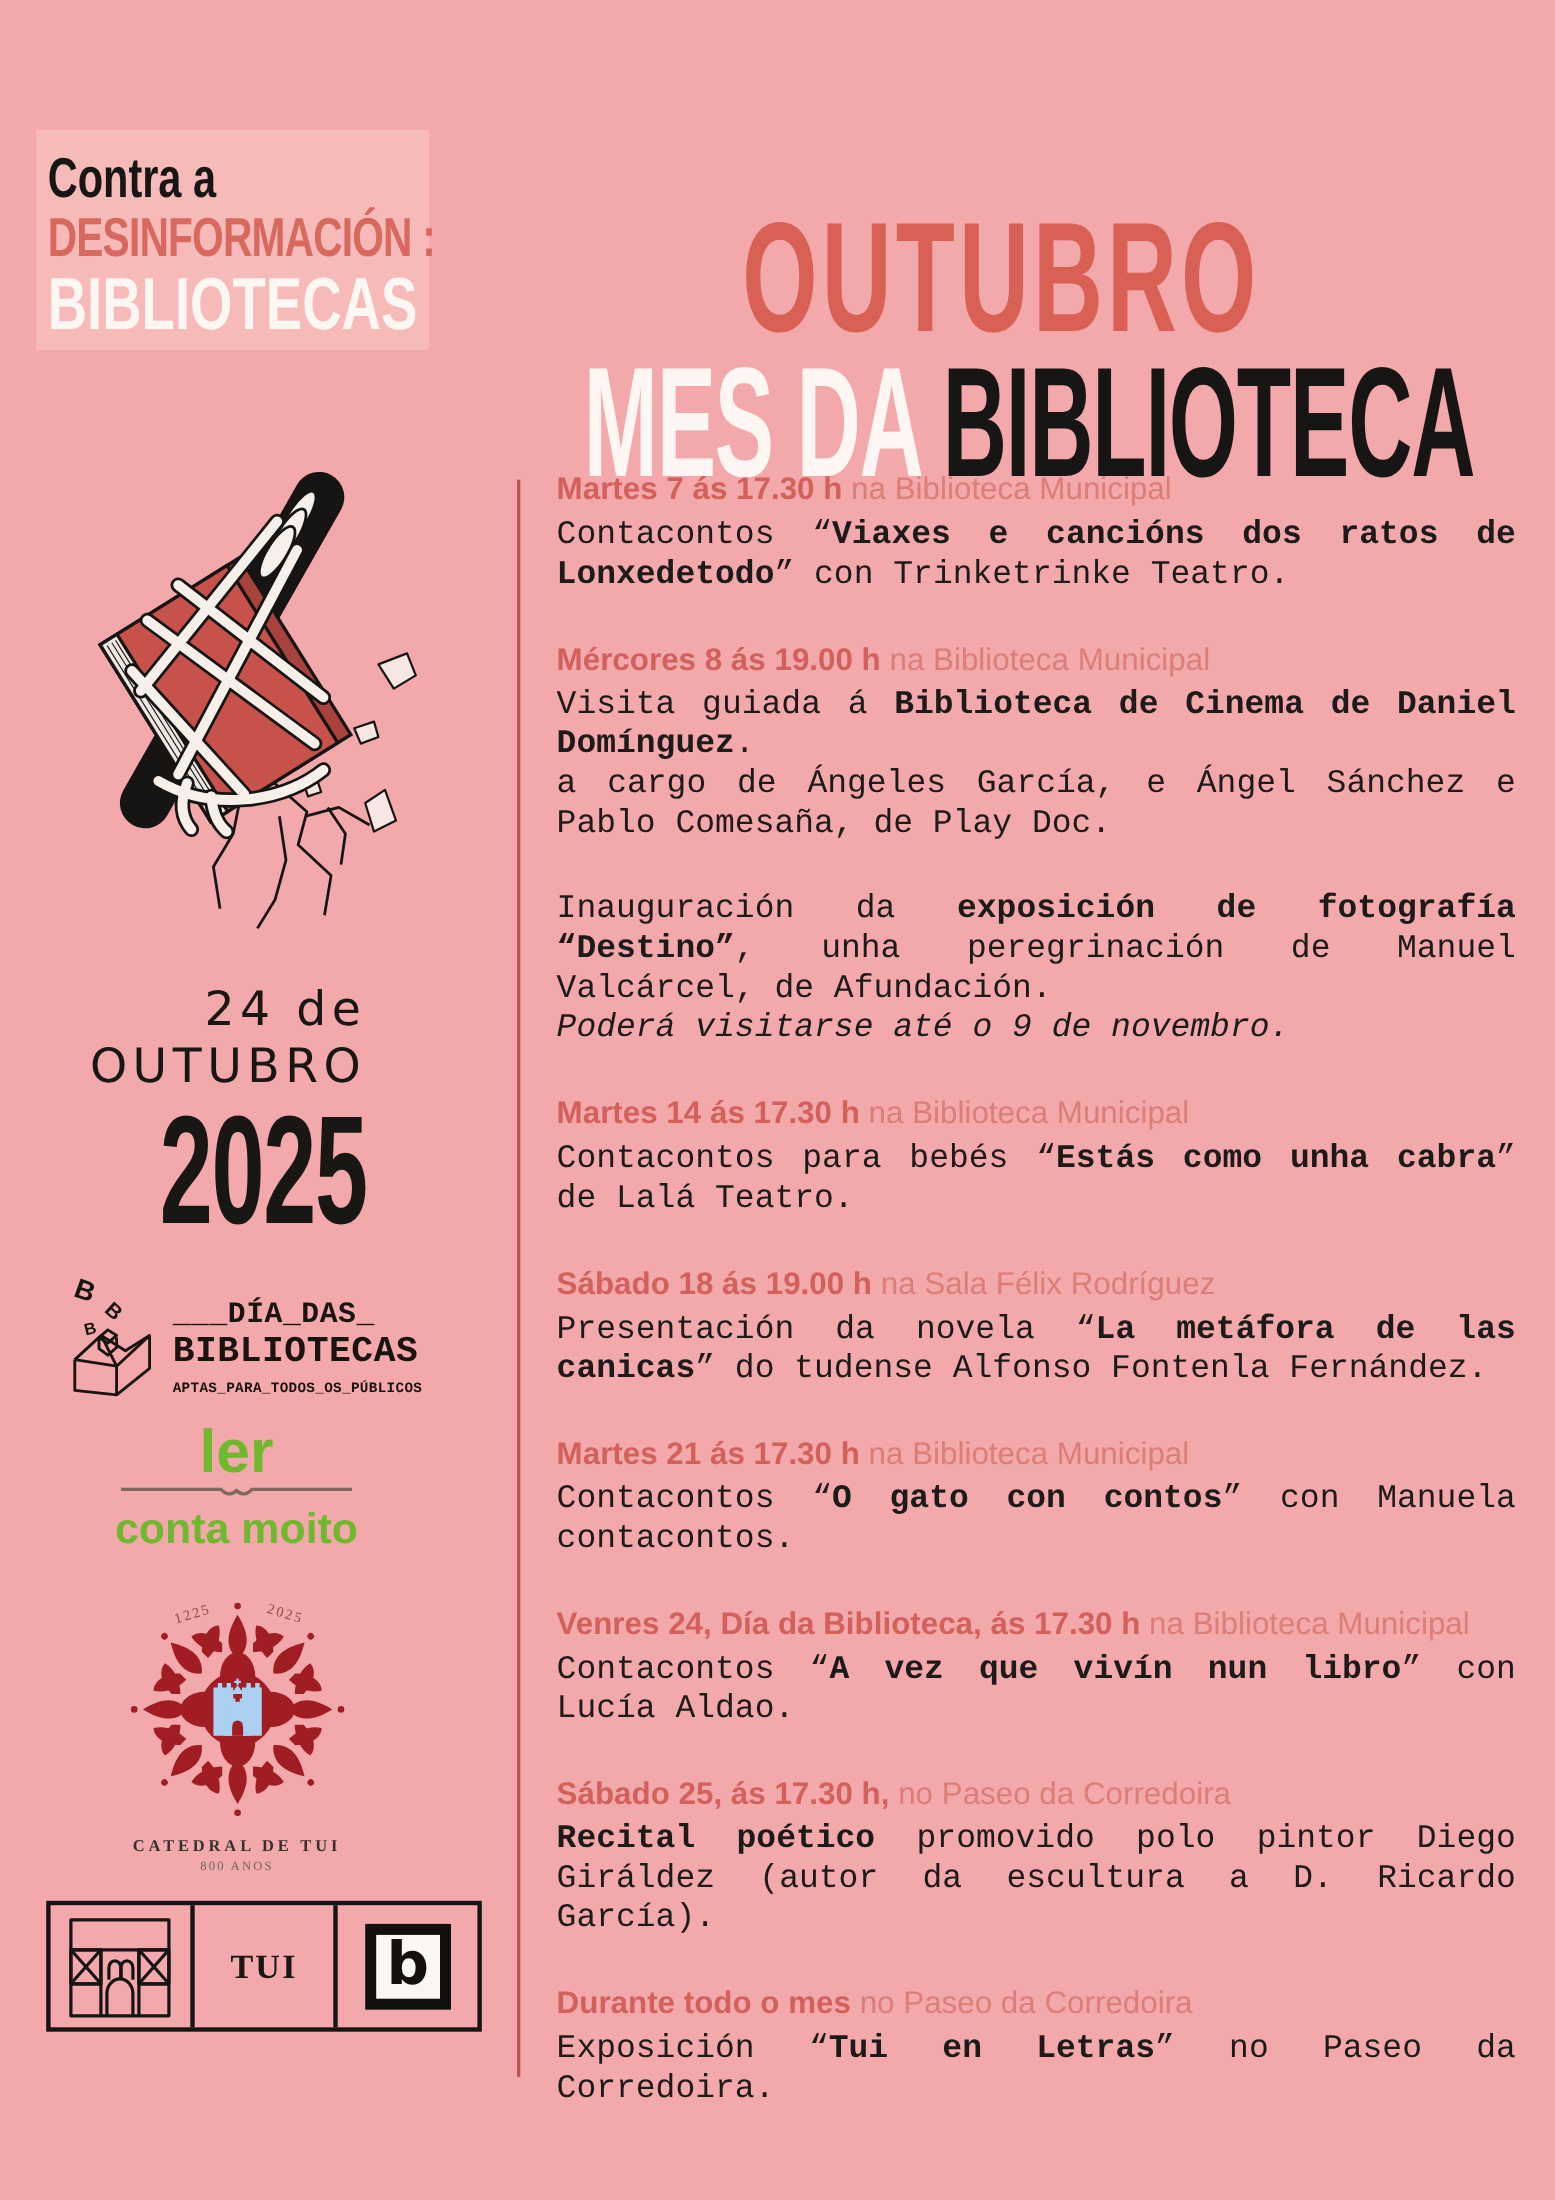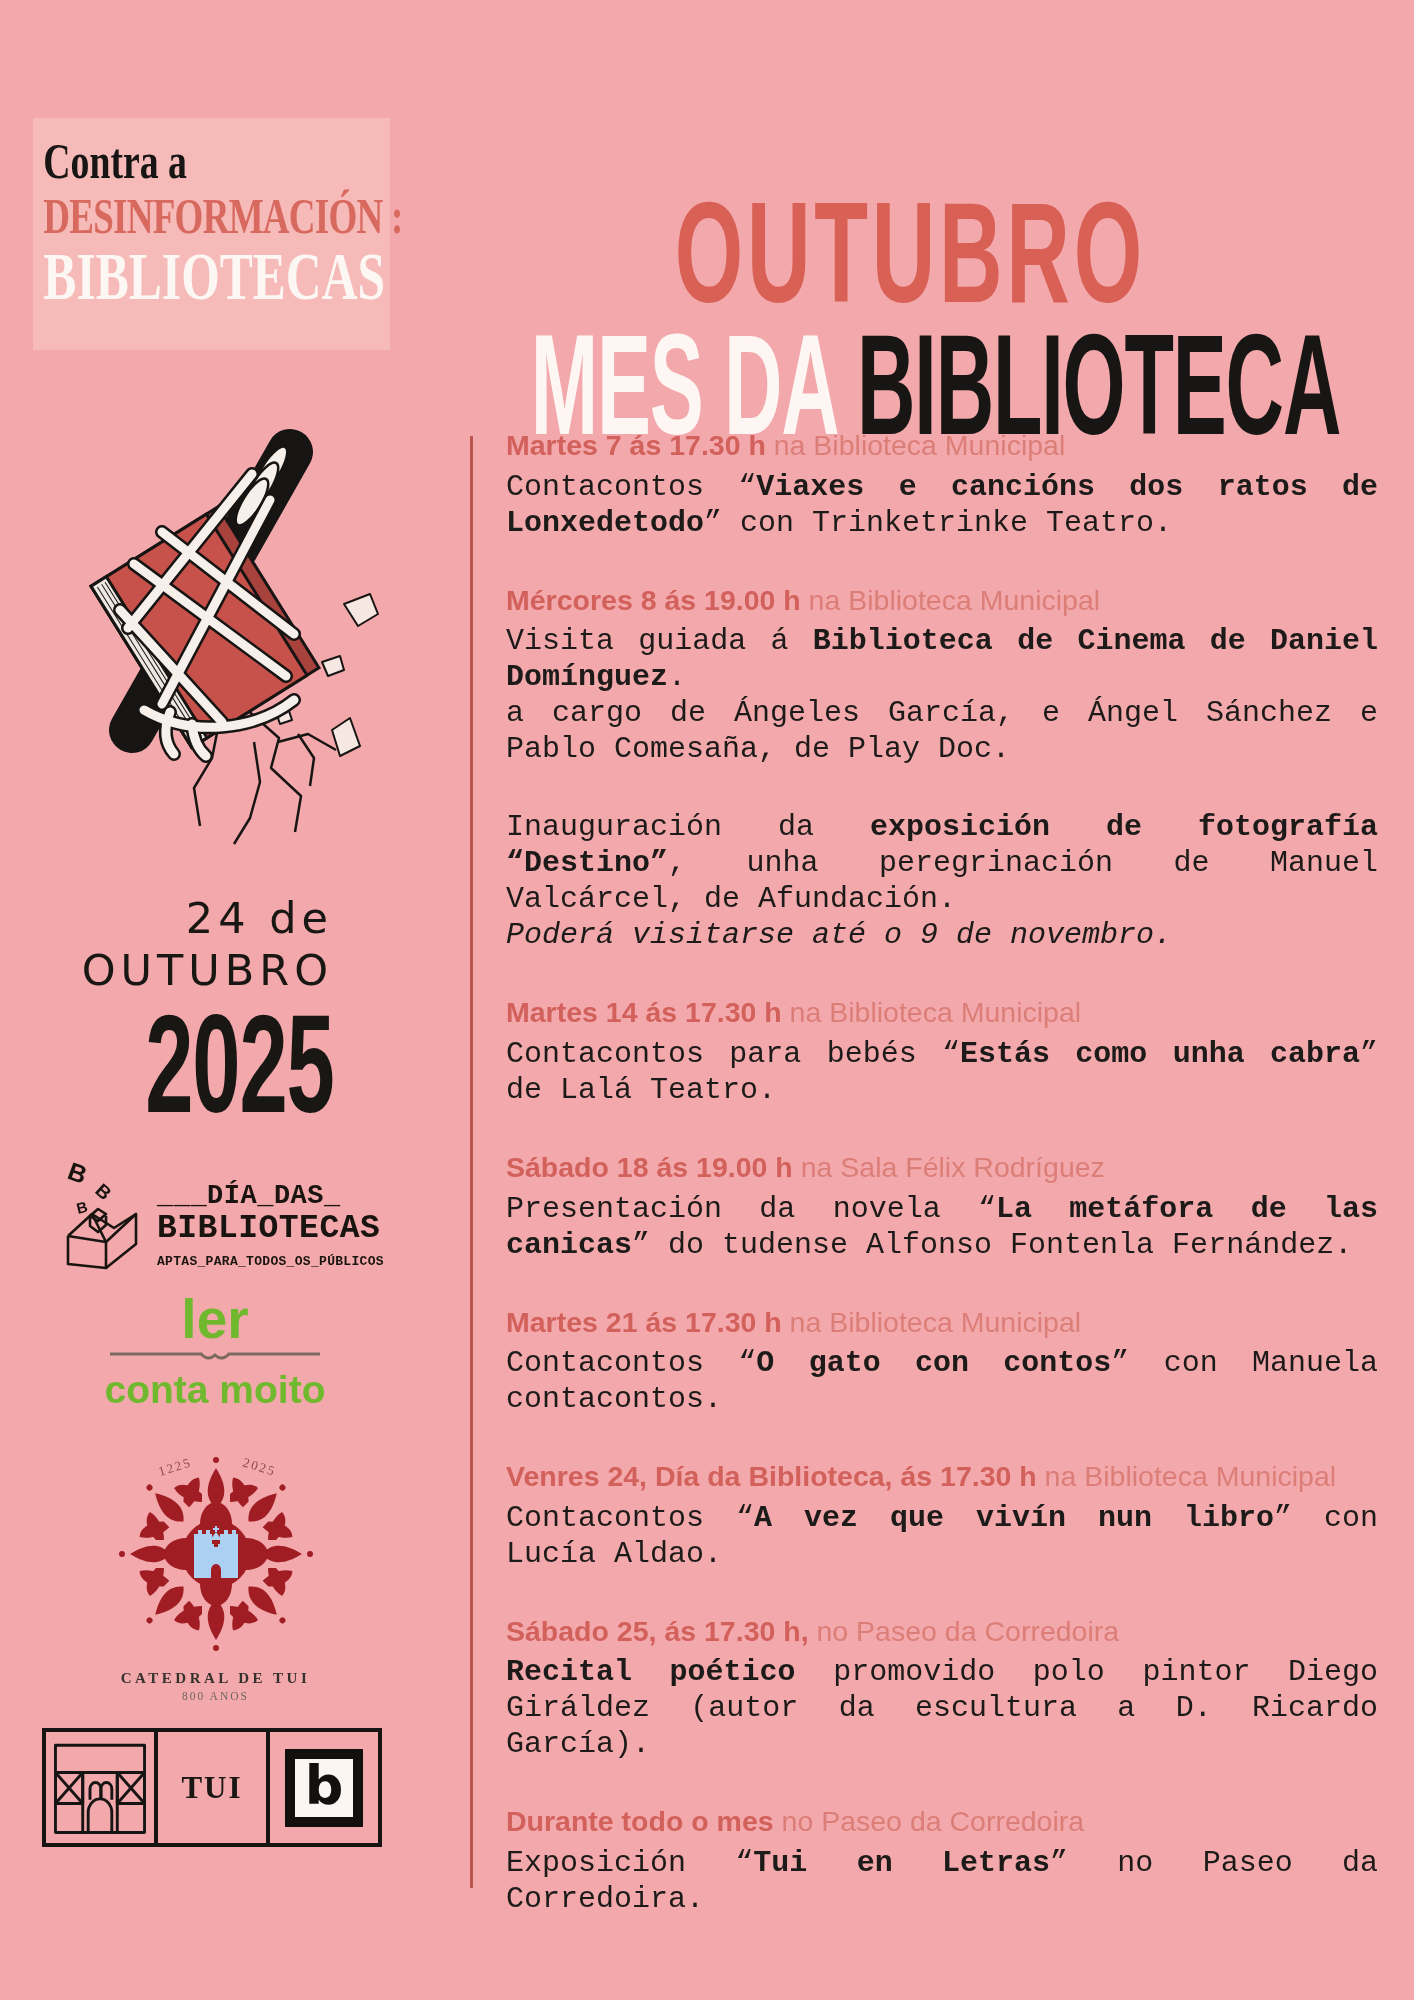--- a/index.html
+++ b/index.html
@@ -3,23 +3,22 @@
 <meta charset="utf-8">
 <style>
   html, body { margin:0; padding:0; background:#f3a8ab; }
   body {
     width:1414px; height:2000px; position:relative; overflow:hidden;
     font-family:"Liberation Sans", sans-serif; color:#1c1b19;
   }
 
   
   .badge {
-    position:absolute; left:33px; top:118px; width:357px; height:232px;
+    position:absolute; left:33px; top:118px; width:357px; height:200px;
     background:#f6bab9;
-    font-family:Liberation Serif, serif;
   }
   .badge-inner {
     padding:18px 0 0 14px; transform:scaleX(0.74); transform-origin:0 0;
     white-space:nowrap; font-weight:bold; line-height:1.0;
   }
   .badge-line1 { font-size:51px; color:#181614; }
   .badge-line2 { font-size:50px; color:#d8695f; letter-spacing:-1px; margin-top:4px; }
   .badge-line3 { font-size:67px; color:#fdf7f3; margin-top:2px; }
 
   
@@ -60,21 +59,21 @@
   .ler-sub  { font-size:39px; line-height:1.0; margin-top:1px; }
 
   
   .catedral { position:absolute; left:103px; top:1450px; width:225px; text-align:center; }
   .catedral-name { font-family:"Liberation Serif", serif; font-weight:bold; font-size:15px;
                    letter-spacing:3.5px; color:#35322e; margin-top:8px; white-space:nowrap; }
   .catedral-anos { font-family:"Liberation Serif", serif; font-size:11.5px; letter-spacing:2px;
                    color:#6d6762; margin-top:3px; }
 
   
-  .sponsor-strip { position:absolute; left:42px; top:1728px; width:340px; height:119px;
+  .sponsor-strip { position:absolute; left:42px; top:1728px; width:396px; height:119px;
                    border:4px solid #161514; box-sizing:border-box; display:flex; }
   .sponsor-cell { flex:1; display:flex; align-items:center; justify-content:center; }
   .sponsor-cell + .sponsor-cell { border-left:4px solid #161514; }
   .tui-label { font-family:"Liberation Serif", serif; font-weight:bold; font-size:31px;
                letter-spacing:2px; color:#191613; }
   .b-logo  { width:78px; height:78px; background:#121110; display:flex; align-items:center; justify-content:center; }
   .b-inner { width:58px; height:58px; background:#fbf6f1; display:flex; align-items:center;
              justify-content:center; font-family:"DejaVu Sans", sans-serif; font-weight:bold;
              font-size:54px; color:#121110; line-height:1; padding-bottom:4px; box-sizing:border-box; }
 

